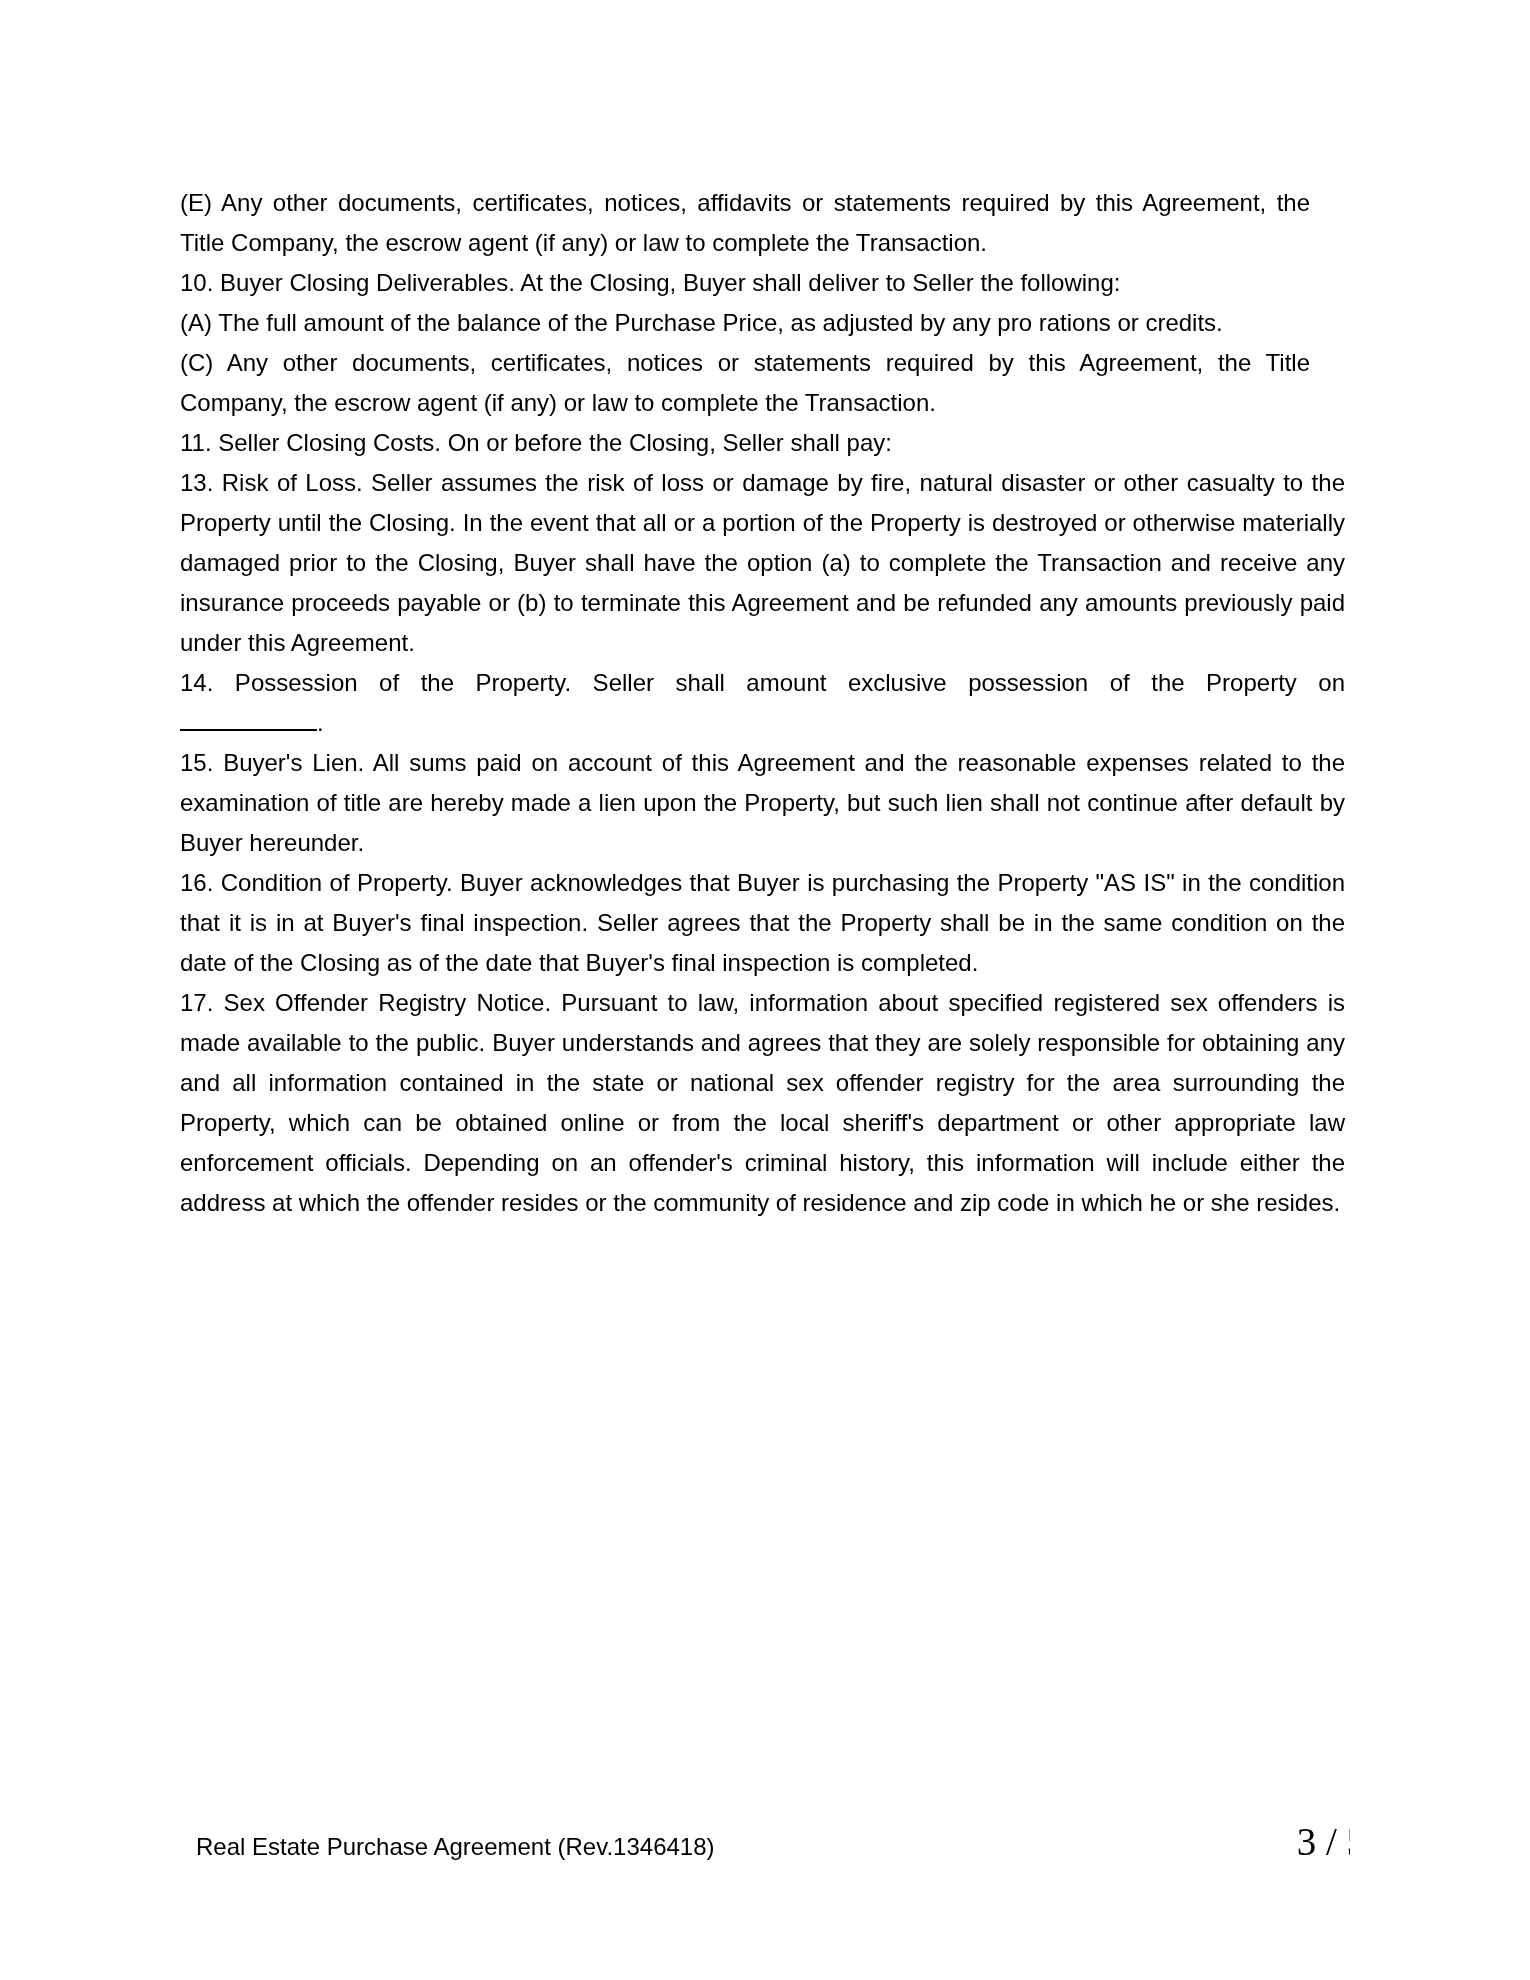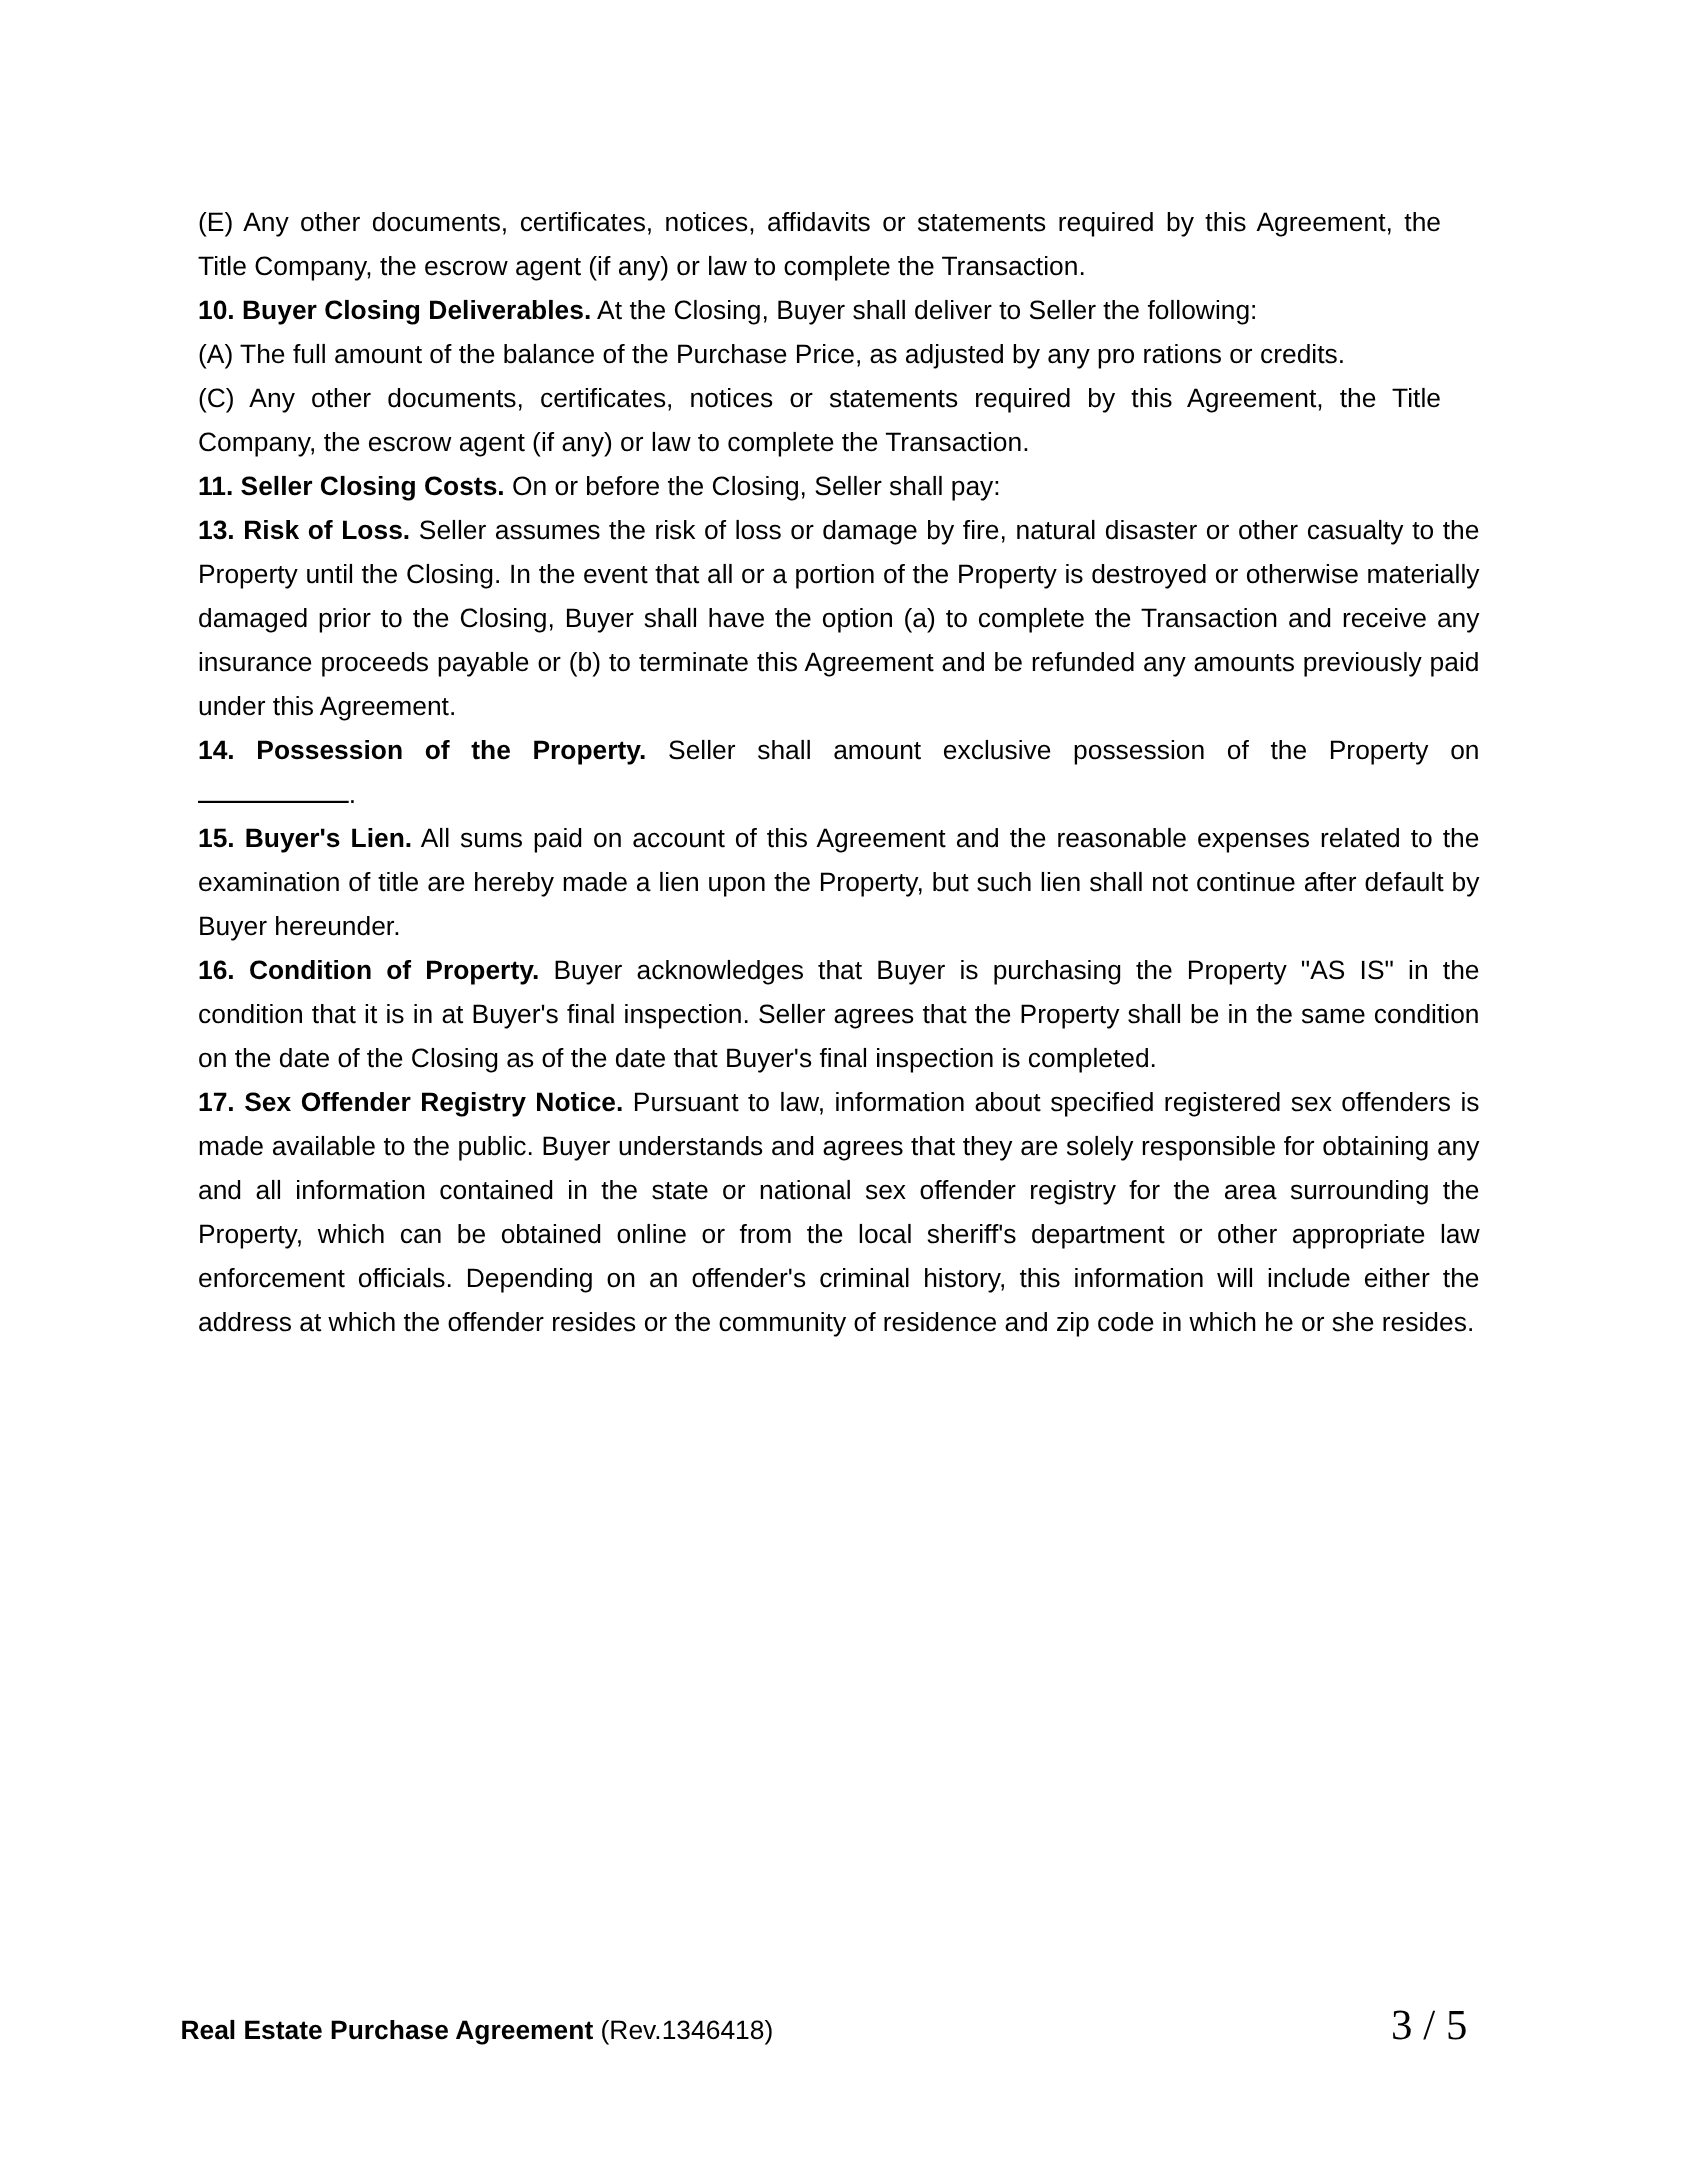--- a/index.html
+++ b/index.html
@@ -21,36 +21,36 @@
     left: 180px;
     top: 183px;
     width: 1165px;
     font-size: 24px;
     line-height: 40px;
   }
   .content p { margin: 0; }
   .indent { margin-left: 35px; width: 1130px; }
   .justify { text-align: justify; }
   .justify-all { text-align: justify; text-align-last: justify; }
-  .b { font-weight: bold; }
+  .b { font-weight: normal; }
   .mt36 { margin-top: 36px; }
   .mt37 { margin-top: 37px; }
   .mt38 { margin-top: 38px; }
   .mt40 { margin-top: 40px; }
   .mt35 { margin-top: 35px; }
   .mt73 { margin-top: 73px; }
   .blank-underline {
     display: inline-block;
     width: 137px;
     height: 6px;
     border-bottom: 2px solid #000000;
   }
   .footer {
     position: absolute;
-    left: 164px;
+    left: 196px;
     top: 1826px;
     width: 1170px;
     display: flex;
     justify-content: space-between;
     align-items: baseline;
     font-size: 24px;
     line-height: 32px;
   }
   .footer-page {
     font-family: "Liberation Serif", "DejaVu Serif", serif;

